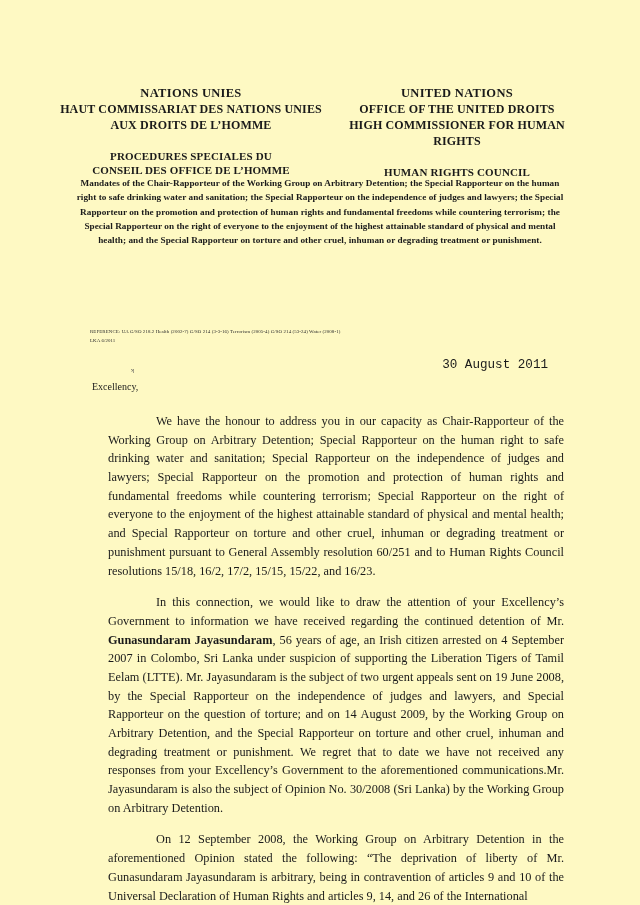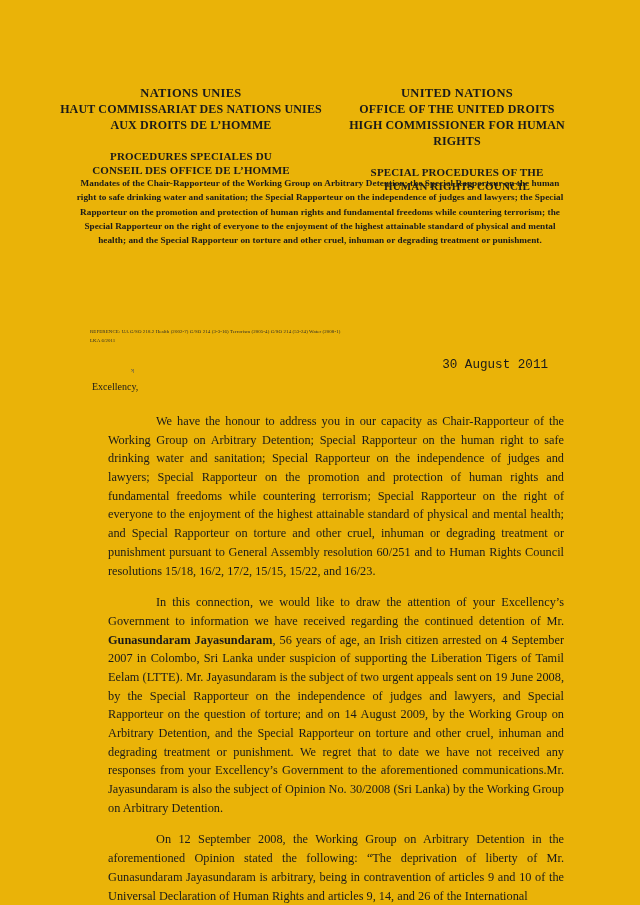--- a/index.html
+++ b/index.html
@@ -12,21 +12,21 @@
     width: 640px;
     height: 905px;
     position: relative;
     font-family: "Liberation Serif", "DejaVu Serif", serif;
     color: #1a1a1a;
     overflow: hidden;
   }
   .page {
     position: absolute;
     inset: 0;
-    background: #eab308;
+    background: #fef9c3;
   }
 
   
   .masthead {
     position: absolute;
     top: 86px;
     left: 60px;
     right: 52px;
     display: flex;
     justify-content: space-between;
@@ -142,21 +142,20 @@
         <div>PROCEDURES SPECIALES DU</div>
         <div>CONSEIL DES OFFICE DE L’HOMME</div>
       </div>
     </div>
 
     <div class="masthead-col right">
       <div class="org-name">UNITED NATIONS</div>
       <div class="org-sub">OFFICE OF THE UNITED DROITS</div>
       <div class="org-sub">HIGH COMMISSIONER FOR HUMAN RIGHTS</div>
       <div class="org-block2">
-        <div>SPECIAL PROCEDURES OF THE</div>
         <div>HUMAN RIGHTS COUNCIL</div>
       </div>
     </div>
 
   </div>
 
   <div class="mandates">Mandates of the Chair-Rapporteur of the Working Group on Arbitrary Detention; the Special Rapporteur on the human right to safe drinking water and sanitation; the Special Rapporteur on the independence of judges and lawyers; the Special Rapporteur on the promotion and protection of human rights and fundamental freedoms while countering terrorism; the Special Rapporteur on the right of everyone to the enjoyment of the highest attainable standard of physical and mental health; and the Special Rapporteur on torture and other cruel, inhuman or degrading treatment or punishment.</div>
 
   <div class="reference">
     <div>REFERENCE: UA G/SO 218.2 Health (2002-7) G/SO 214 (3-3-16) Terrorism (2005-4) G/SO 214 (53-24) Water (2008-1)</div>

